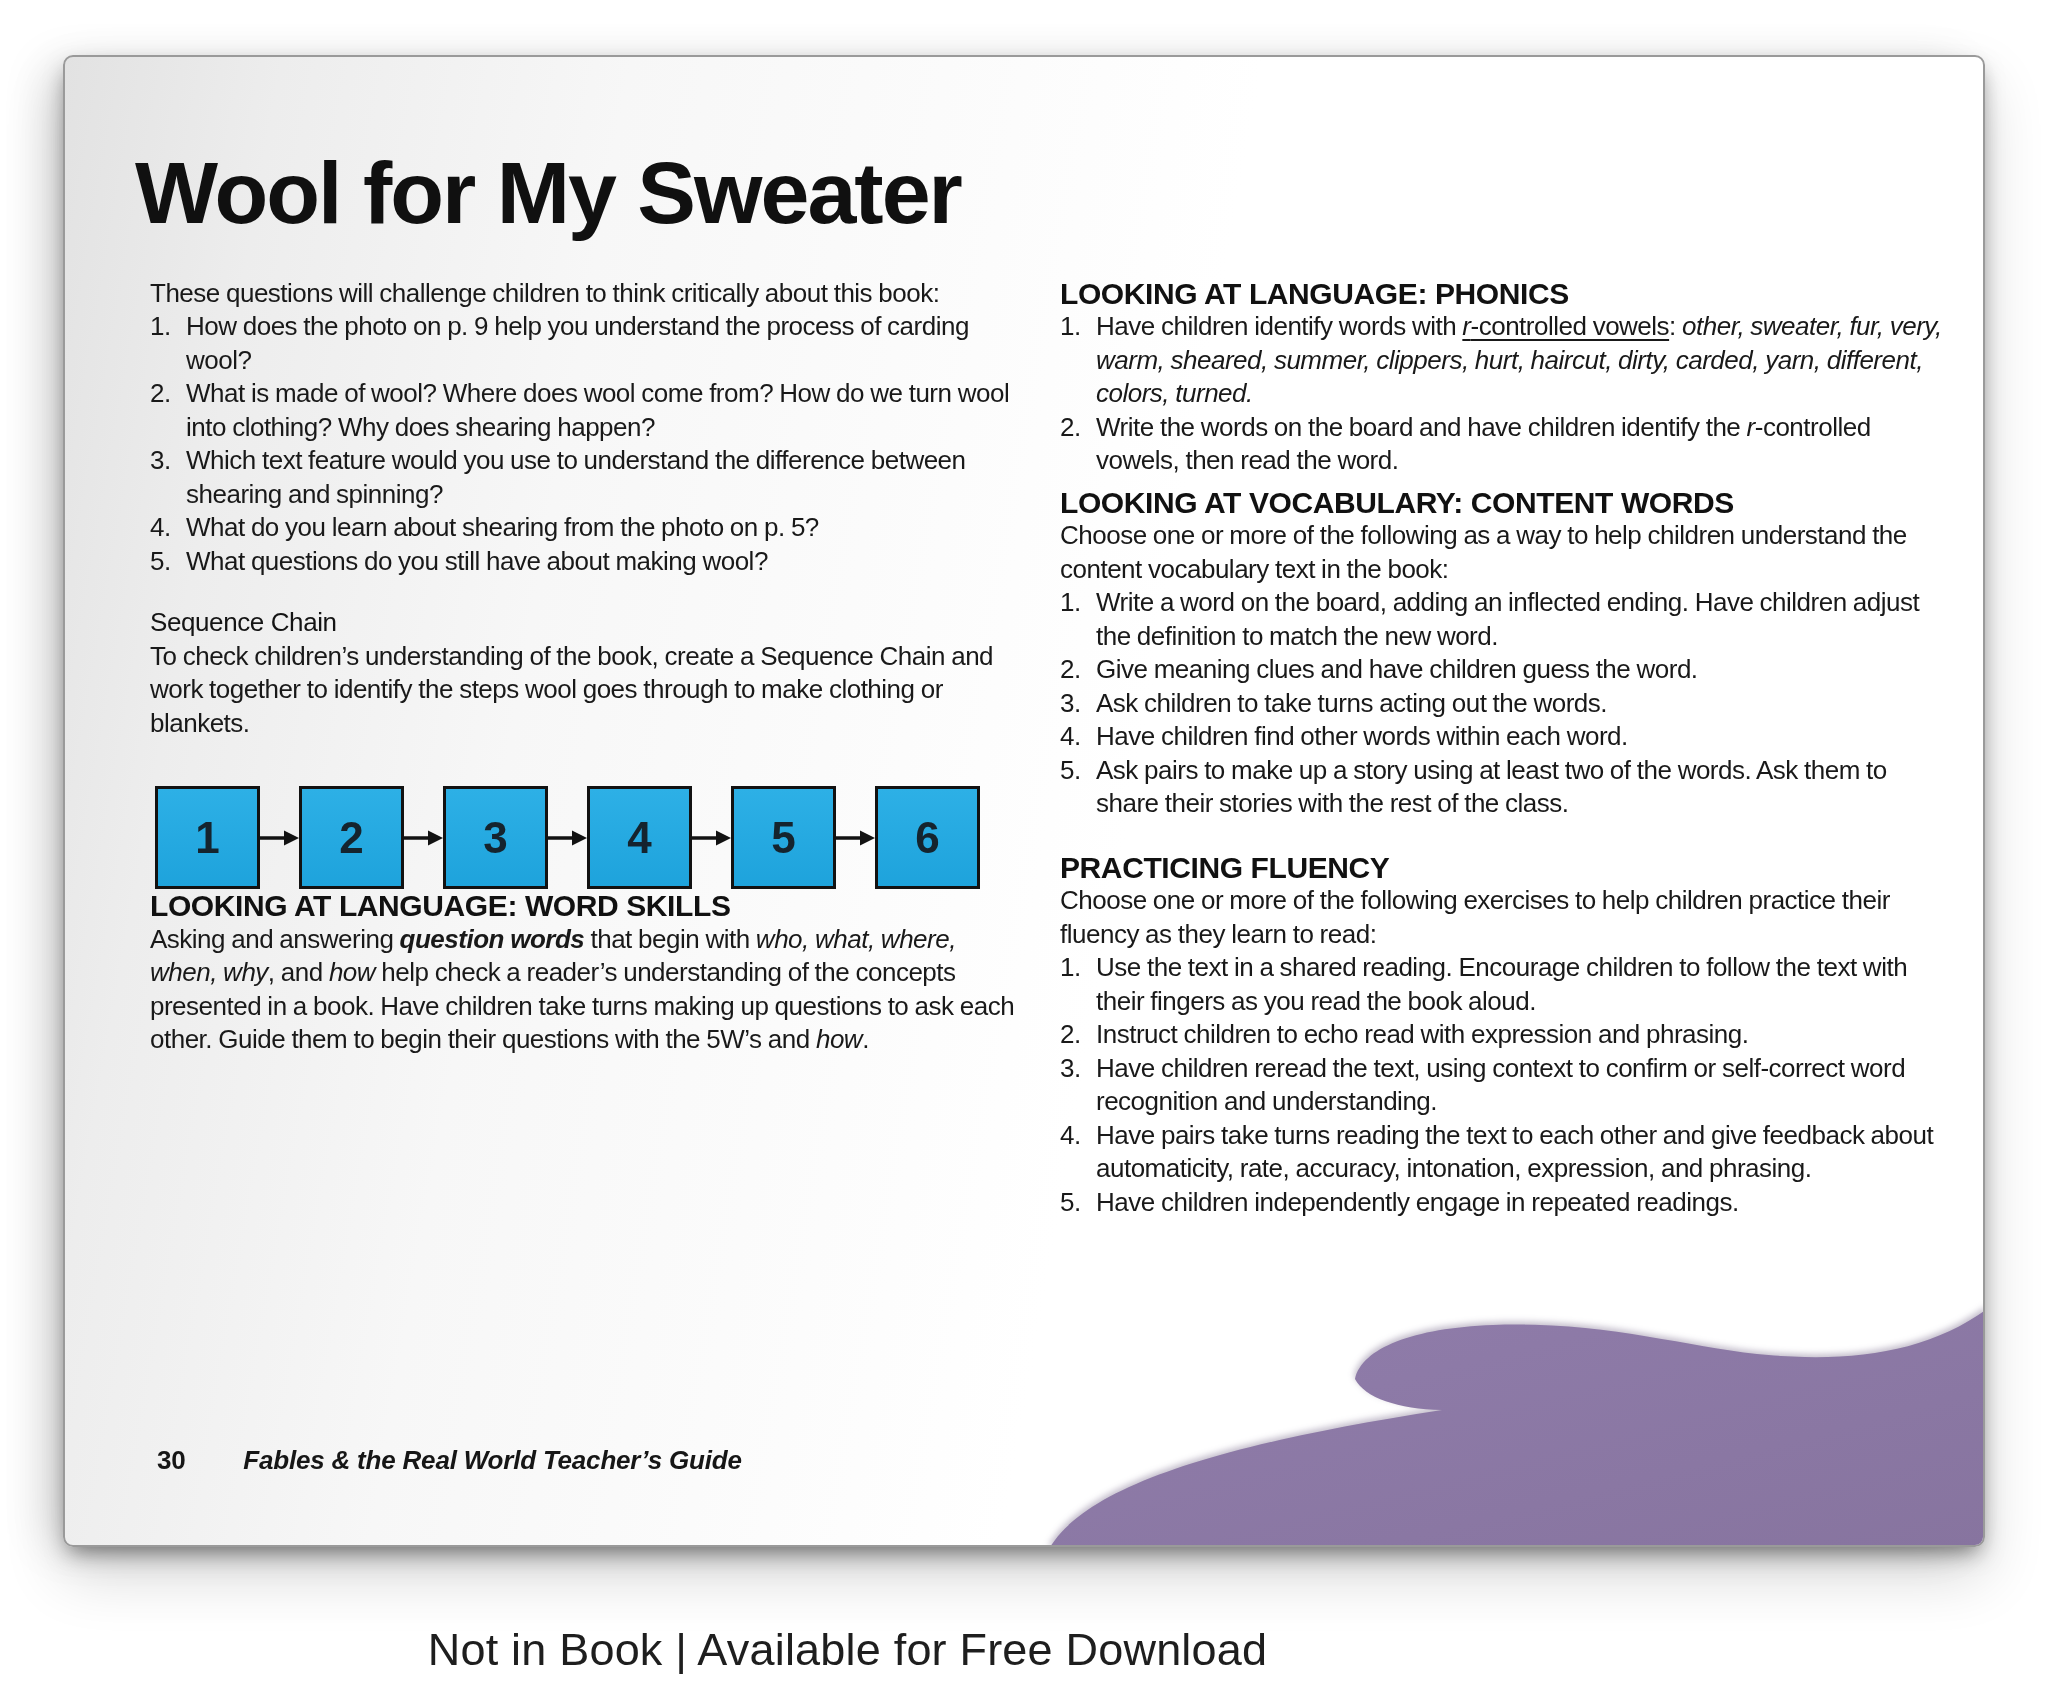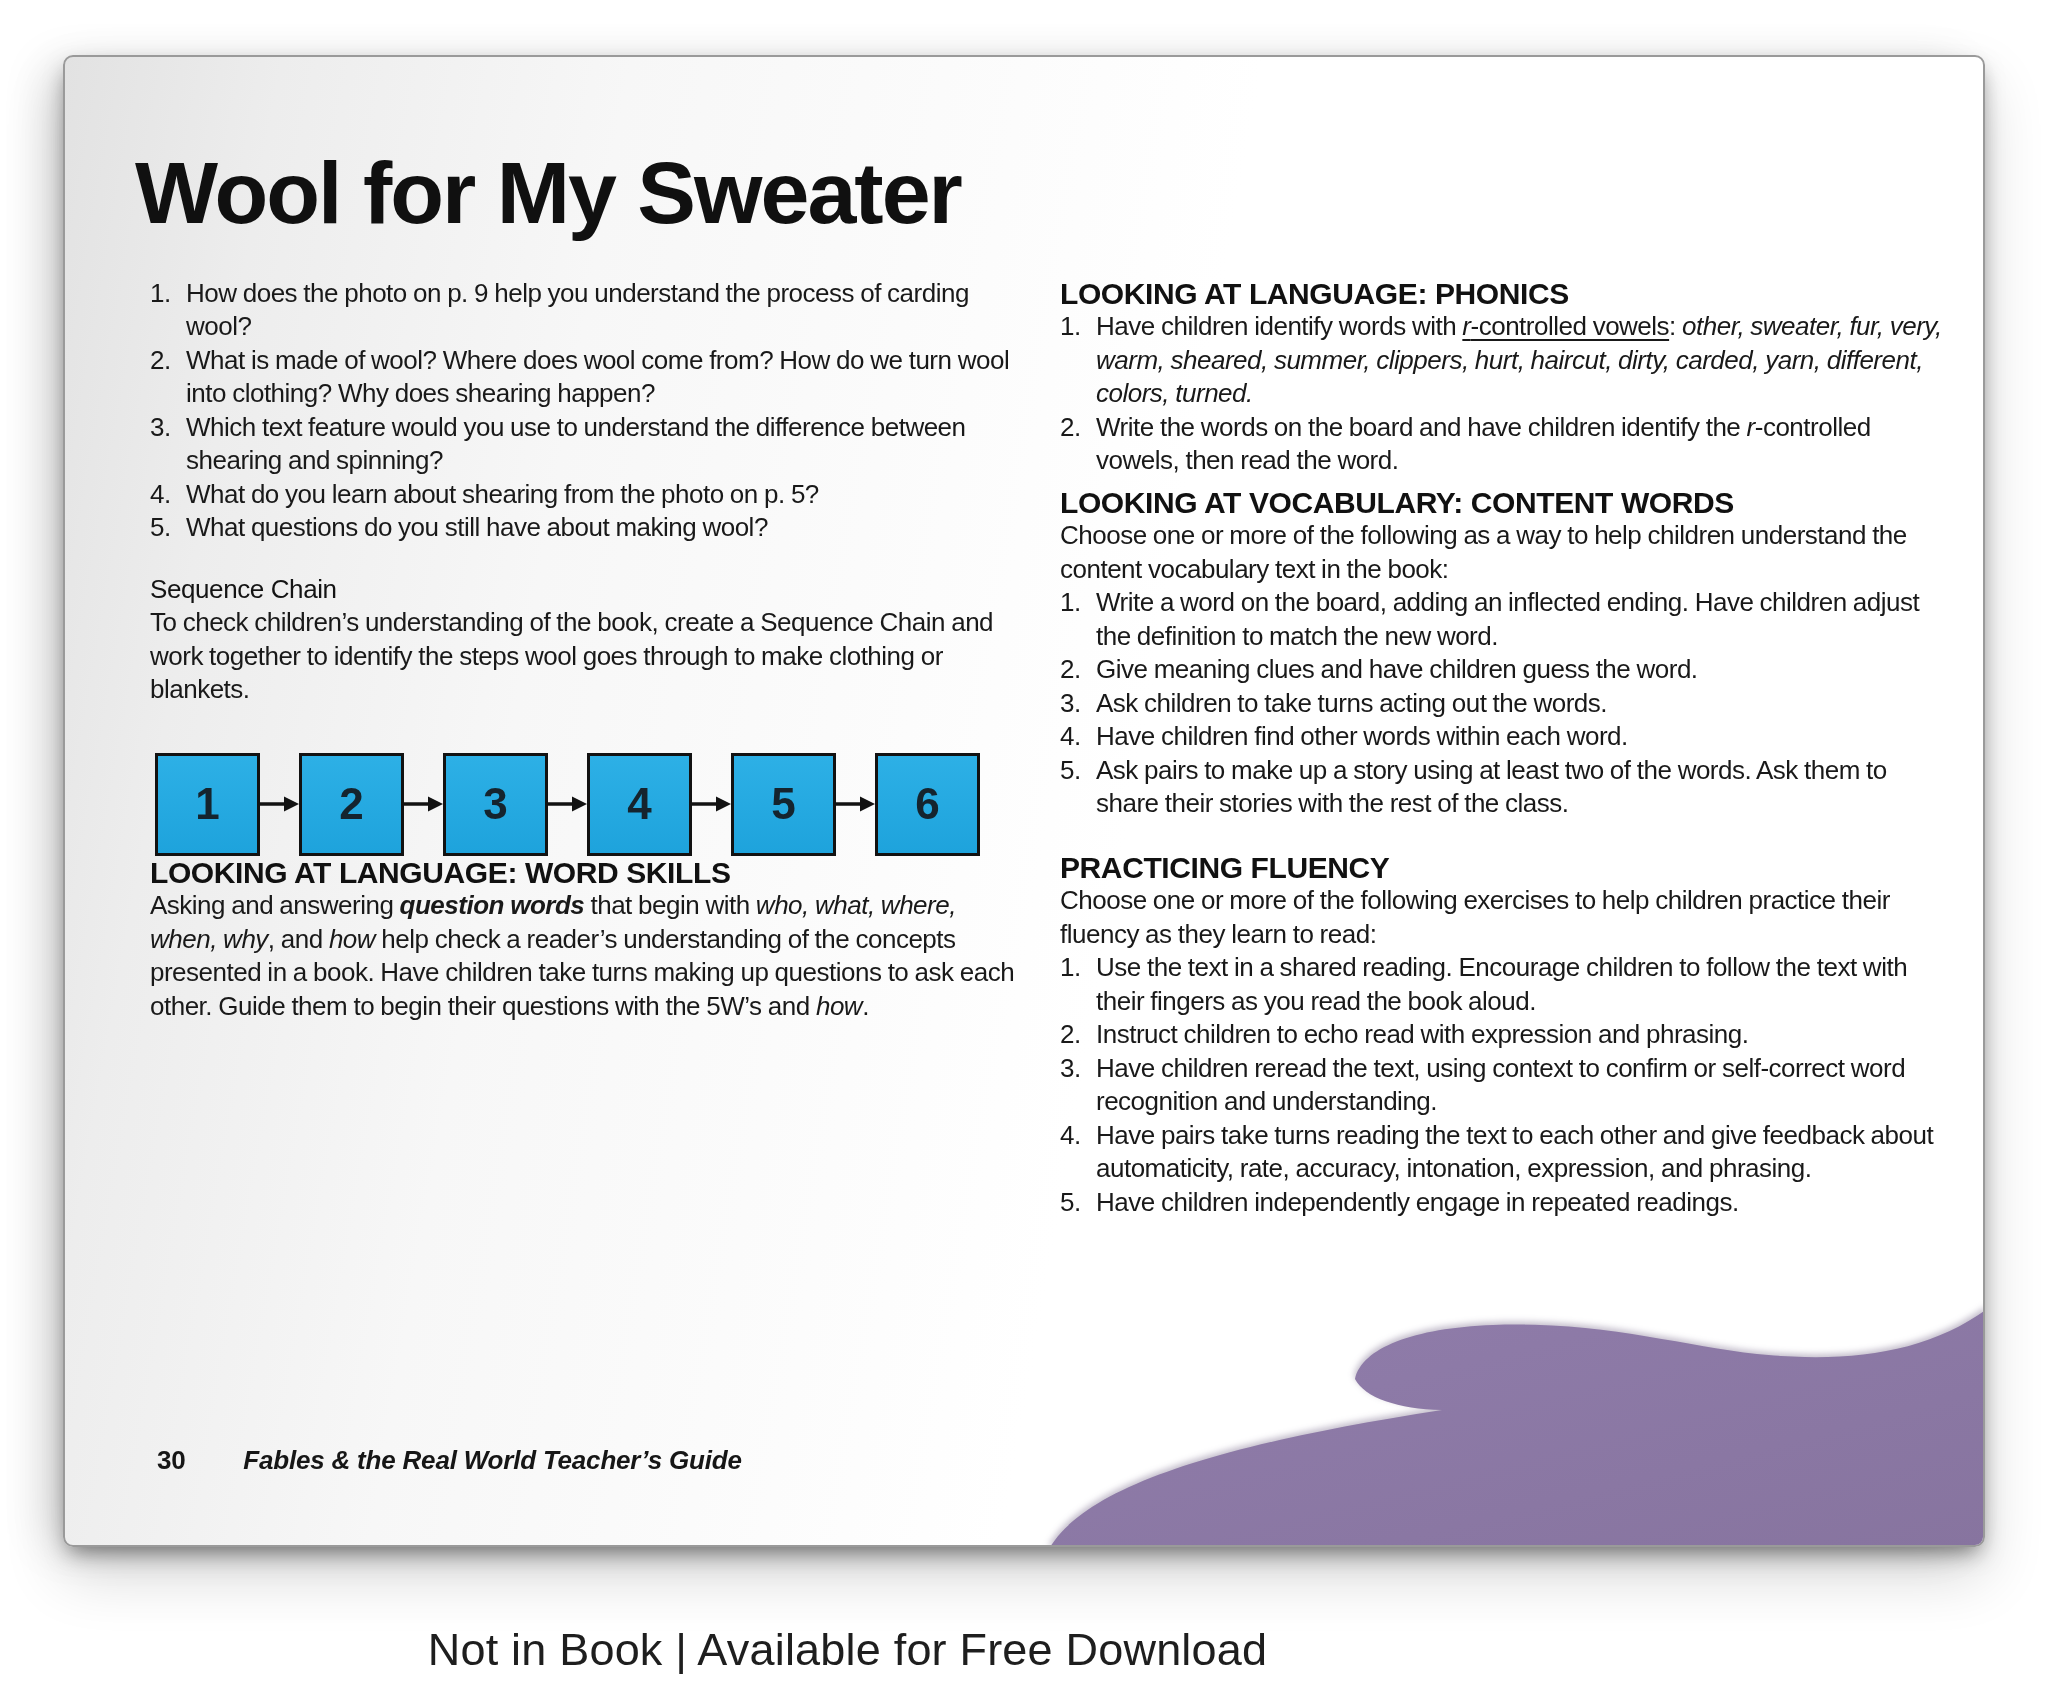--- a/index.html
+++ b/index.html
@@ -89,20 +89,21 @@
       C 1782 1306 1860 1297 1922 1252
       L 1922 1492
       Z"></path>
   </svg>
 
   <h1 class="title">Wool for My Sweater</h1>
 
   <div class="cols">
 
     <div class="col-left">
+      <p class="body">These questions will challenge children to think critically about this book:</p>
       <div class="list">
         <div class="li">
           <span class="num">1.</span>
           <span class="txt">How does the photo on p. 9 help you understand the process of carding wool?</span>
         </div>
         <div class="li">
           <span class="num">2.</span>
           <span class="txt">What is made of wool? Where does wool come from? How do we turn wool into clothing? Why does shearing happen?</span>
         </div>
         <div class="li">

